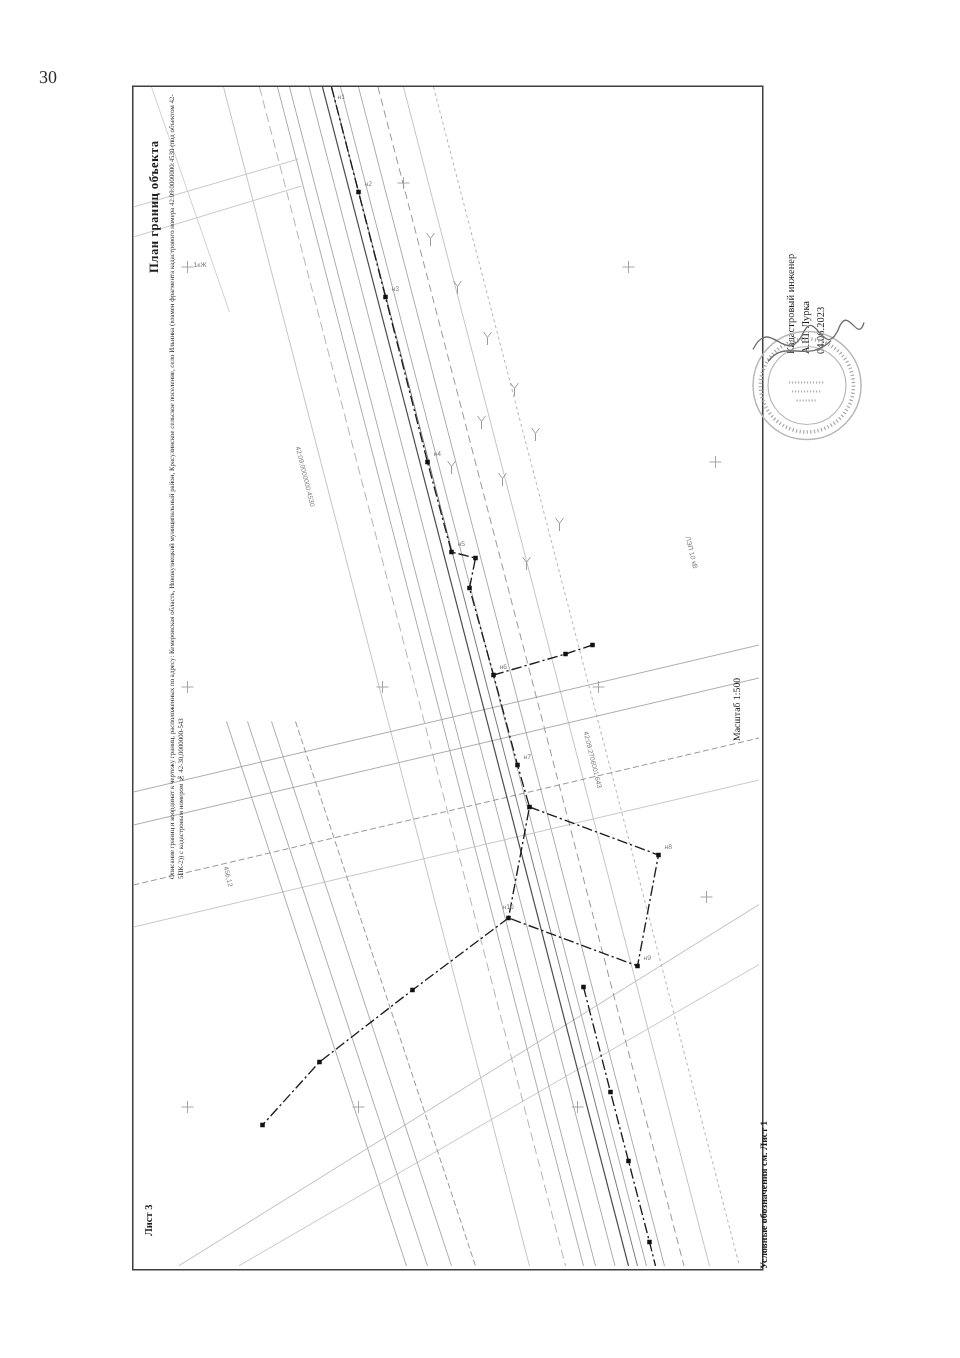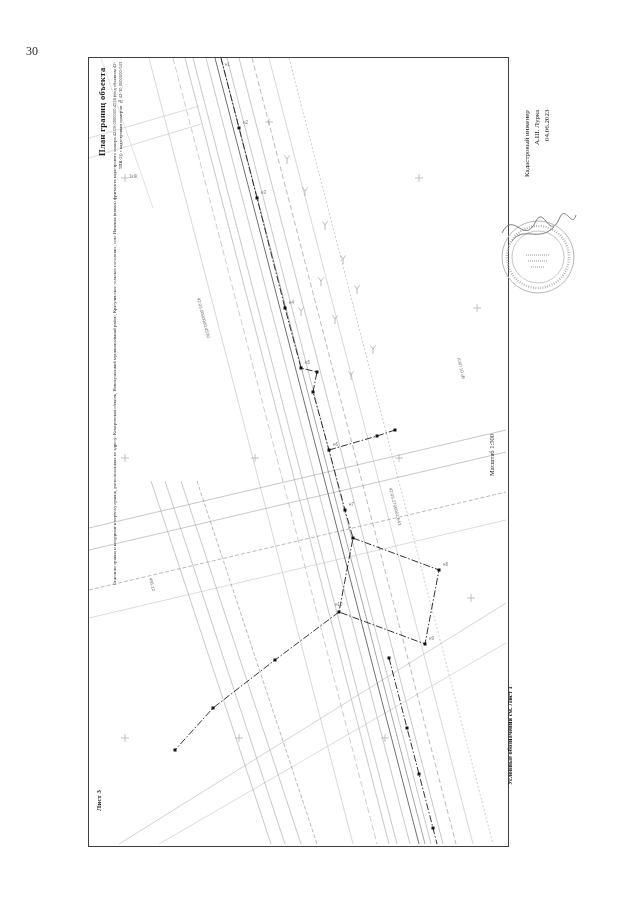--- a/index.html
+++ b/index.html
@@ -1,18 +1,18 @@
 <!DOCTYPE html>
 <html><head>
 <meta charset="utf-8">
 <style>
   html,body { margin:0; padding:0; background:#ffffff; }
   .page {
     position:relative; width:620px; height:905px; background:#ffffff;
-    font-family:"Liberation Serif", serif; color:#1c1c1c; overflow:hidden;text-align:right;
+    font-family:"Liberation Serif", serif; color:#1c1c1c; overflow:hidden;
   }
   .page-number {
     position:absolute; left:26px; top:44px; font-size:12px; color:#2a2a2a;
   }
   .sheet-frame {
     position:absolute; left:88px; top:57px; width:419px; height:788px;
     border:1px solid #3f3f3f; background:#ffffff;
   }
   
   .vtext {

